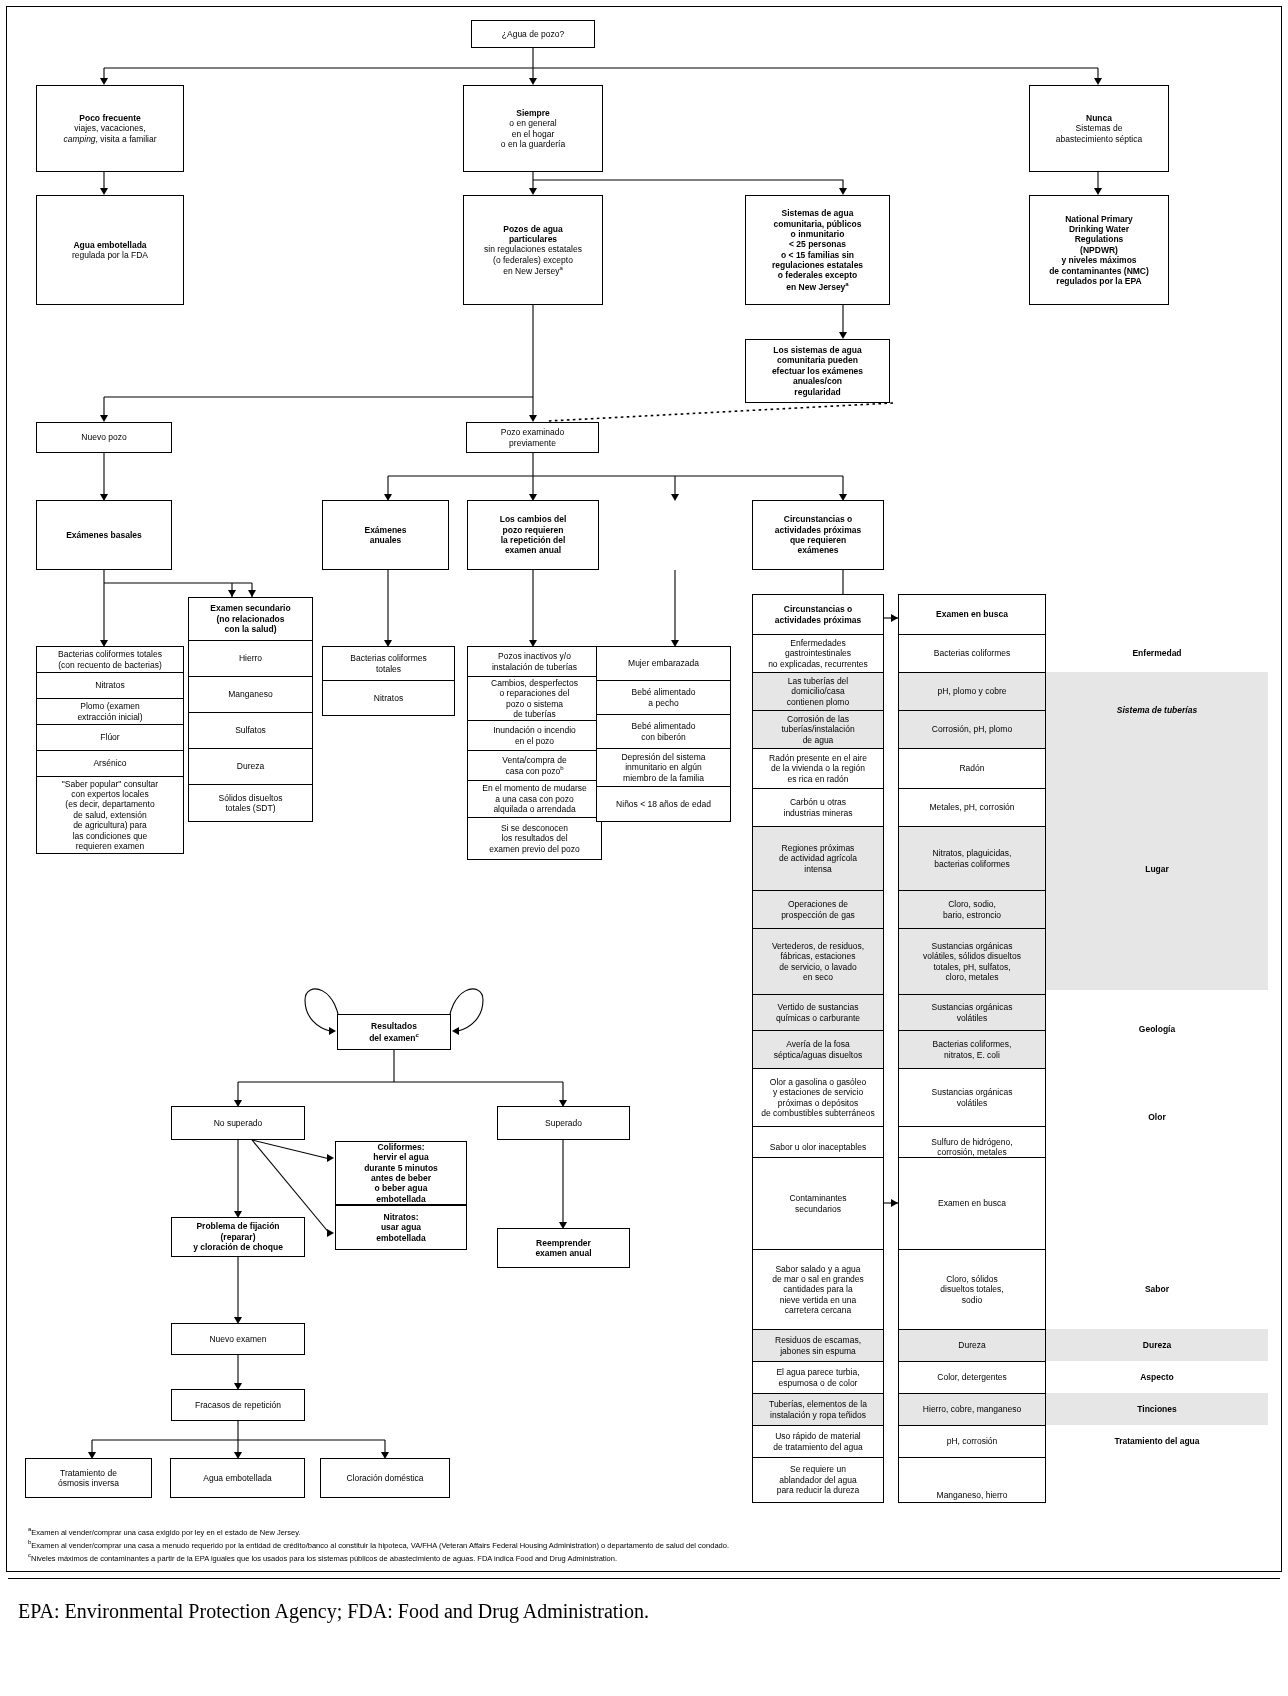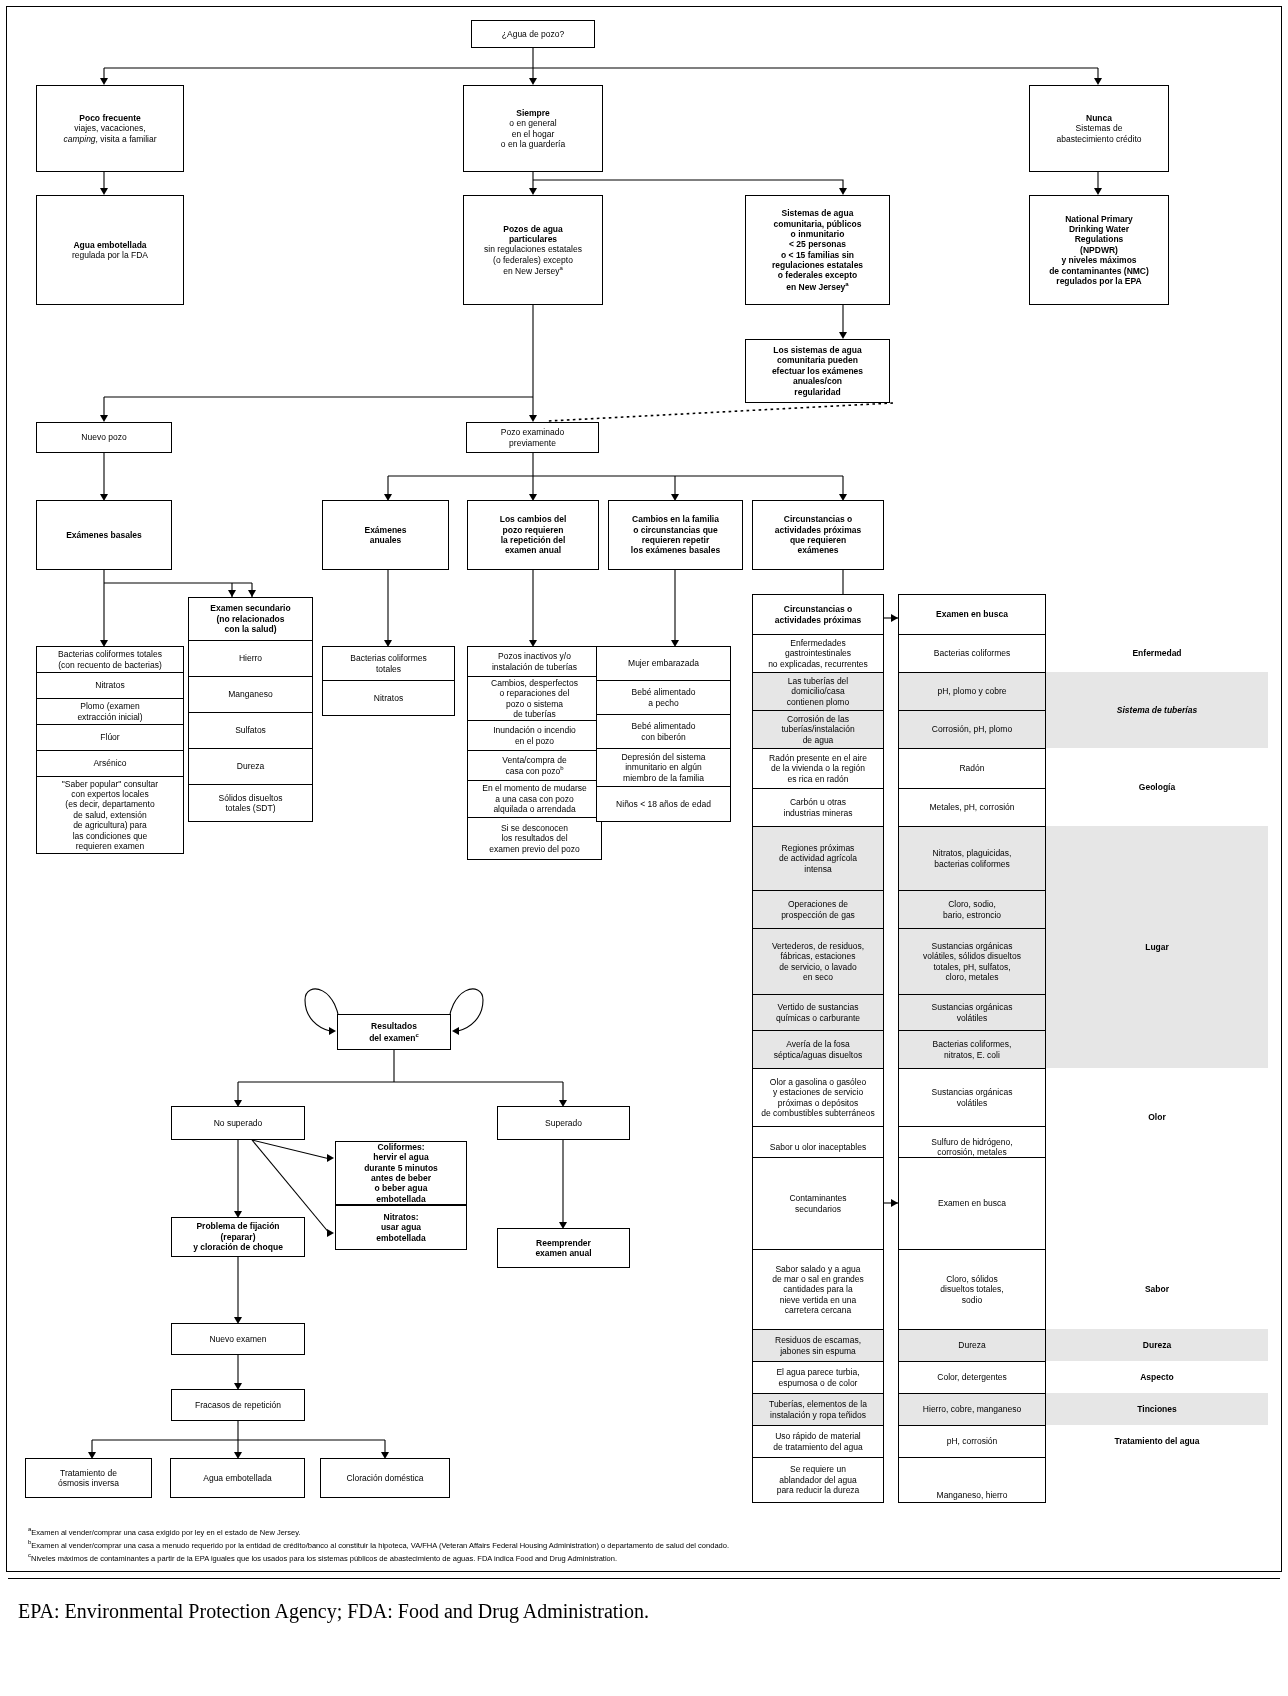--- a/index.html
+++ b/index.html
@@ -181,21 +181,21 @@
       <div>o en general</div>
       <div>en el hogar</div>
       <div>o en la guardería</div>
     </div>
   </div>
 
   <div class="box" style="left:1029px;top:85px;width:140px;height:87px">
     <div>
       <div class="b">Nunca</div>
       <div>Sistemas de</div>
-      <div>abastecimiento crédito</div>
+      <div>abastecimiento séptica</div>
     </div>
   </div>
 
   <div class="box" style="left:36px;top:195px;width:148px;height:110px">
     <div>
       <div class="b">Agua embotellada</div>
       <div>regulada por la FDA</div>
     </div>
   </div>
 
@@ -268,28 +268,20 @@
 
   <div class="box" style="left:467px;top:500px;width:132px;height:70px">
     <div>
       <div class="b">Los cambios del</div>
       <div class="b">pozo requieren</div>
       <div class="b">la repetición del</div>
       <div class="b">examen anual</div>
     </div>
   </div>
 
-  <div class="box" style="left:608px;top:500px;width:135px;height:70px">
-    <div>
-      <div class="b">Cambios en la familia</div>
-      <div class="b">o circunstancias que</div>
-      <div class="b">requieren repetir</div>
-      <div class="b">los exámenes basales</div>
-    </div>
-  </div>
 
   <div class="box" style="left:752px;top:500px;width:132px;height:70px">
     <div>
       <div class="b">Circunstancias o</div>
       <div class="b">actividades próximas</div>
       <div class="b">que requieren</div>
       <div class="b">exámenes</div>
     </div>
   </div>
 
@@ -620,22 +612,22 @@
         <div>
           <div>Sulfuro de hidrógeno,</div>
           <div>corrosión, metales</div>
         </div>
       </div>
     </div>
   <div class="labelcol" id="circ-lbl" style="left:1046px;top:594px;width:222px;">
       <div style="height: 40px;"></div>
       <div class="lcell" style="height: 38px;">Enfermedad</div>
       <div class="lcell shade" style="height: 76px; font-style: italic;">Sistema de tuberías</div>
+      <div class="lcell shade" style="height: 242px;">Lugar</div>
       <div class="lcell" style="height: 78px;">Geología</div>
-      <div class="lcell shade" style="height: 242px;">Lugar</div>
       <div class="lcell" style="height: 98px;">Olor</div>
     </div>
 
   <div class="stack" id="sec-c1" style="left:752px;top:1157px;width:132px;">
       <div class="cell" style="height: 92px;">
         <div>
           <div>Contaminantes</div>
           <div>secundarios</div>
         </div>
       </div>

